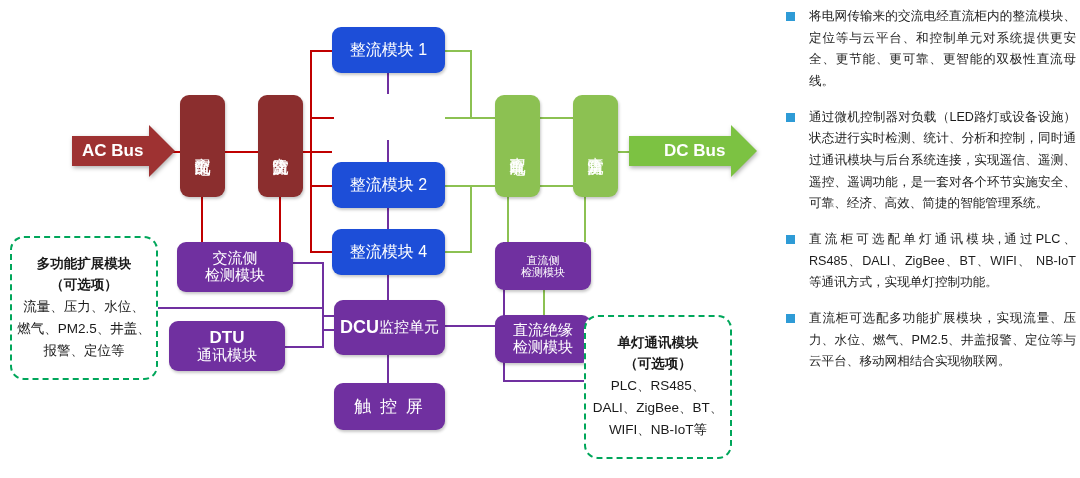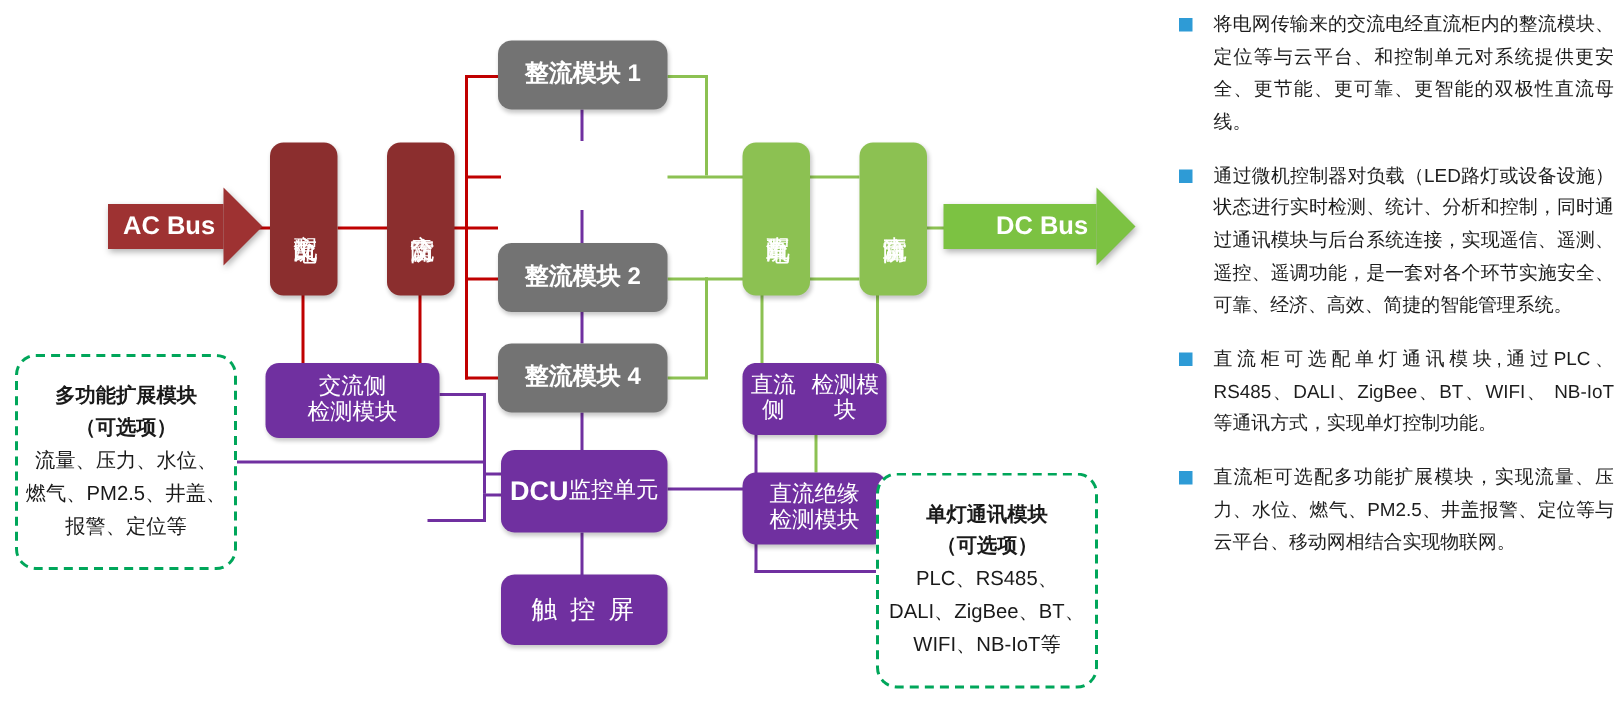--- a/index.html
+++ b/index.html
@@ -28,21 +28,21 @@
     display:flex;
     align-items:center;
     justify-content:center;
     text-align:center;
     line-height:1.12;
     box-sizing:border-box;
     box-shadow:1px 2px 3px rgba(0,0,0,.22);
     z-index:5;
   }
   .node.red{background:#8B2E2E;}
-  .node.blue{background:#737373;font-weight:bold;}
+  .node.blue{background:#1d4ed8;}
   .node.green{background:#8CC152;}
   .node.purple{background:#7030A0;}
 
   
   .vert{
     writing-mode:vertical-rl;
     text-orientation:upright;
     letter-spacing:1px;
     font-size:16px;
   }
@@ -197,22 +197,26 @@
   </div>
   <div class="node green" style="left:573px;top:95px;width:45px;height:102px;">
     <span class="vert lbl">直流防雷</span>
   </div>
 
   <div class="node purple" style="left:177px;top:242px;width:116px;height:50px;flex-direction:column;font-size:15px;">
     <span class="lbl">交流侧</span>
     <span class="lbl">检测模块</span>
   </div>
 
-
-  <div class="node purple" style="left:495px;top:242px;width:96px;height:48px;flex-direction:row;font-size:15px;">
+  <div class="node purple" style="left:169px;top:321px;width:116px;height:50px;flex-direction:column;font-size:15px;">
+    <span class="lbl b" style="font-size:17px;">DTU</span>
+    <span class="lbl">通讯模块</span>
+  </div>
+
+  <div class="node purple" style="left:495px;top:242px;width:96px;height:48px;flex-direction:column;font-size:11px;">
     <span class="lbl">直流侧</span>
     <span class="lbl">检测模块</span>
   </div>
 
   <div class="node purple" style="left:495px;top:315px;width:96px;height:48px;flex-direction:column;font-size:15px;">
     <span class="lbl">直流绝缘</span>
     <span class="lbl">检测模块</span>
   </div>
 
   <div class="node purple" style="left:334px;top:300px;width:111px;height:55px;flex-direction:row;font-size:15px;">

